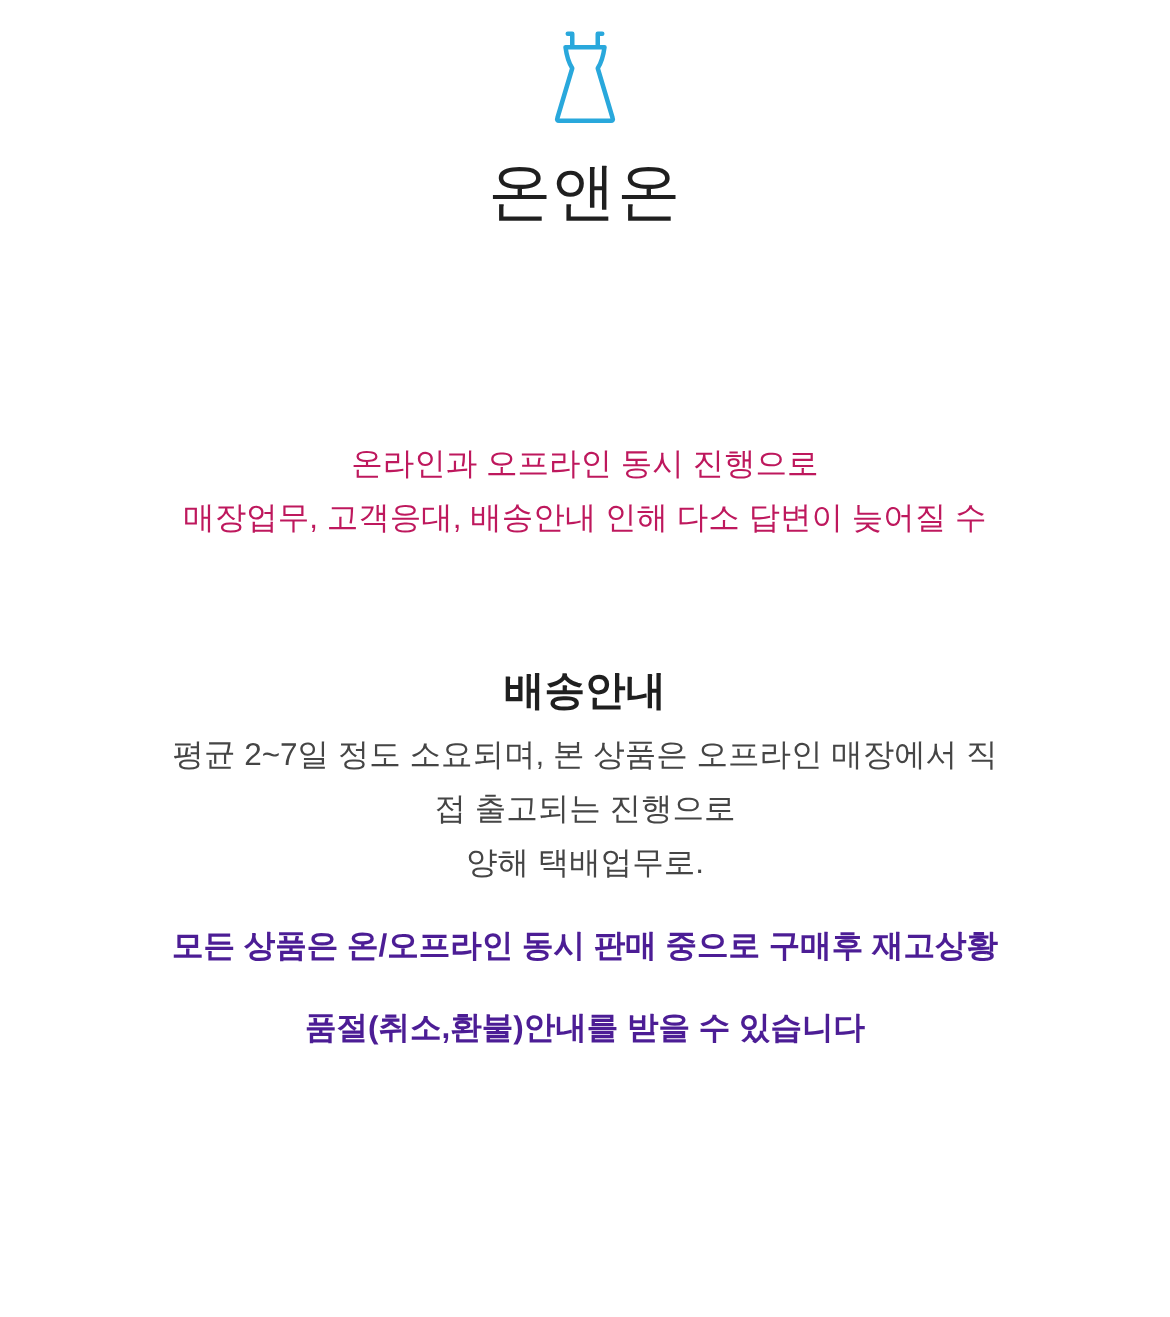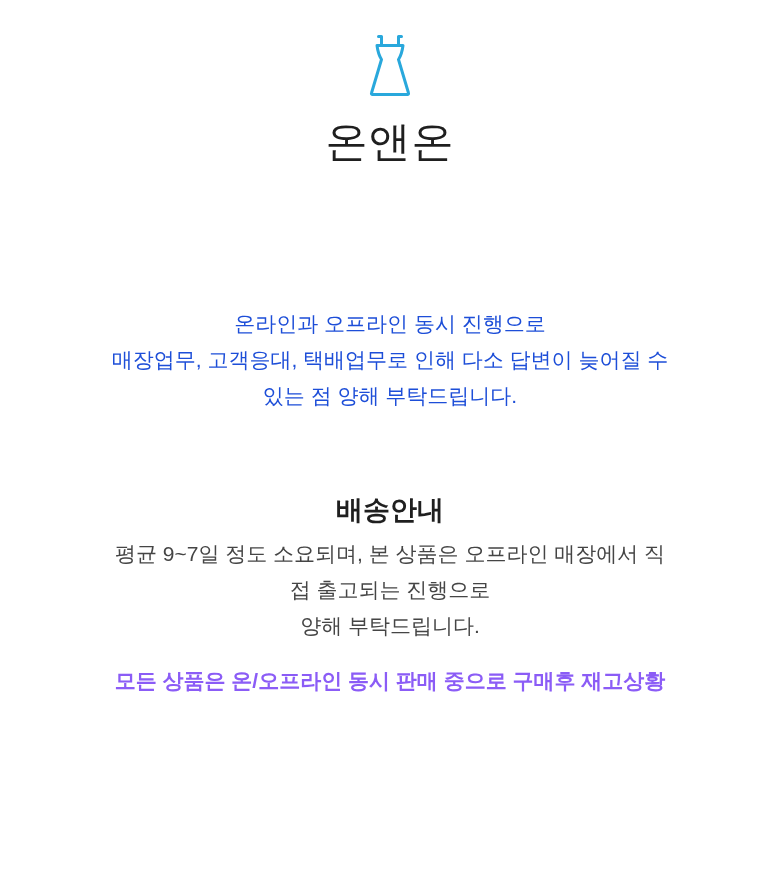--- a/index.html
+++ b/index.html
@@ -10,21 +10,21 @@
   body {
     width: 780px;
     height: 878px;
     font-family: "Liberation Sans", sans-serif;
     overflow: hidden;
   }
   .page {
     width: 780px;
     height: 878px;
     box-sizing: border-box;
-    padding-top: 32px;
+    padding-top: 18px;
     text-align: center;
     background: #ffffff;
   }
   .logo {
     display: block;
     margin: 0 auto;
     width: 44px;
     height: 66px;
   }
   .logo svg {
@@ -40,21 +40,21 @@
     letter-spacing: 1px;
     color: #1f1f1f;
   }
   .intro {
     margin-top: 140px;
   }
   .intro p {
     margin: 0;
     font-size: 21px;
     line-height: 36px;
-    color: #1d4ed8;
+    color: #be185d;
   }
   .shipping-heading {
     margin: 76px 0 0 0;
     font-size: 27px;
     line-height: 40px;
     font-weight: 700;
     color: #1f1f1f;
   }
   .shipping-body {
     margin-top: 6px;
@@ -66,52 +66,52 @@
     color: #454545;
   }
   .shipping-warning {
     margin-top: 2px;
   }
   .shipping-warning p {
     margin: 18px;
     font-size: 21px;
     line-height: 37px;
     font-weight: 700;
-    color: #8b5cf6;
+    color: #4c1d95;
   }
 </style>
 </head>
 <body>
 
 <div class="page">
 
   <header>
     <span class="logo">
       <svg viewBox="0 0 44 66" xmlns="http://www.w3.org/2000/svg" fill="none" stroke="#29a8dc" stroke-width="3" stroke-linecap="round" stroke-linejoin="round">
         <path d="M13.5 13 L13.5 4.5 L10.5 4.5"></path>
         <path d="M30.5 13 L30.5 4.5 L33.5 4.5"></path>
         <path d="M9 13.5 L35 13.5 C34.2 19.5 32.8 24 30.5 27.5 L40.5 61 C40.8 61.8 40.3 62.5 39.4 62.5 L4.6 62.5 C3.7 62.5 3.2 61.8 3.5 61 L13.5 27.5 C11.2 24 9.8 19.5 9 13.5 Z"></path>
       </svg>
     </span>
     <h1 class="brand-title">온앤온</h1>
   </header>
 
   <section class="intro">
     <p>온라인과 오프라인 동시 진행으로</p>
-    <p>매장업무, 고객응대, 택배업무로 인해 다소 답변이 늦어질 수</p>
-    <p>있는 점 양해 부탁드립니다.</p>
+    <p>매장업무, 고객응대, 배송안내 인해 다소 답변이 늦어질 수</p>
   </section>
 
   <section>
     <h2 class="shipping-heading">배송안내</h2>
 
     <div class="shipping-body">
-      <p>평균 9~7일 정도 소요되며, 본 상품은 오프라인 매장에서 직</p>
+      <p>평균 2~7일 정도 소요되며, 본 상품은 오프라인 매장에서 직</p>
       <p>접 출고되는 진행으로</p>
-      <p>양해 부탁드립니다.</p>
+      <p>양해 택배업무로.</p>
     </div>
 
     <div class="shipping-warning">
       <p>모든 상품은 온/오프라인 동시 판매 중으로 구매후 재고상황</p>
+      <p>품절(취소,환불)안내를 받을 수 있습니다</p>
     </div>
   </section>
 
 </div>
 
 </body></html>

